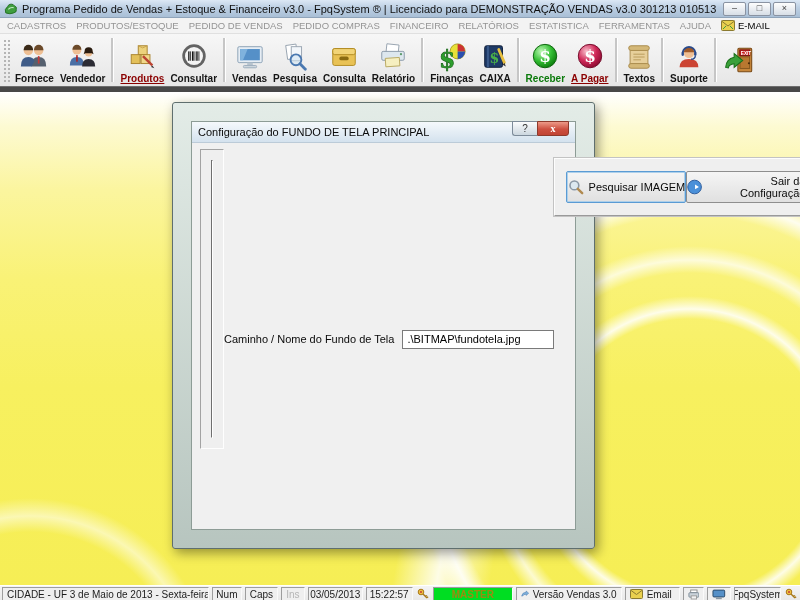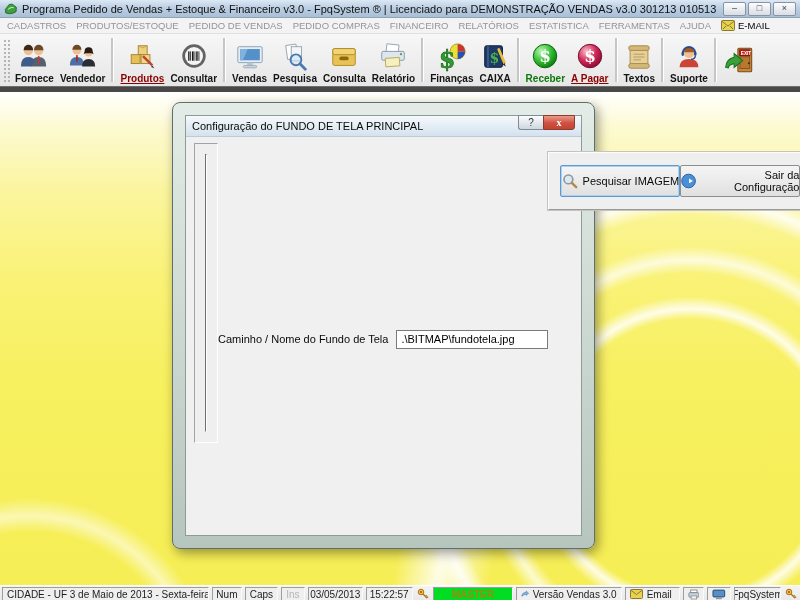--- a/index.html
+++ b/index.html
@@ -40,22 +40,22 @@
     background-image:
       radial-gradient(circle at 690px 365px, rgba(255,255,255,0) 138px, rgba(255,255,255,.85) 148px, rgba(255,255,255,0) 161px,
         rgba(255,255,255,0) 184px, rgba(255,255,255,.72) 197px, rgba(255,255,255,0) 211px,
         rgba(255,255,255,0) 241px, rgba(255,255,255,.85) 257px, rgba(255,255,255,0) 274px),
       radial-gradient(circle at 30px 590px, rgba(255,255,255,0) 150px, rgba(255,255,255,.55) 166px, rgba(255,255,255,0) 184px),
       linear-gradient(100deg, rgba(255,255,255,0) 54%, rgba(255,255,255,.85) 59%, rgba(255,255,255,0) 65%),
       linear-gradient(180deg,#ffffff 0%,#fdfad2 7%,#fbf59e 20%,#f9f276 38%,#f7f05f 60%,#f6ee55 100%);}
 
   
   .dialog{position:absolute;left:172px;top:10px;width:423px;height:447px;
-    background:linear-gradient(#e3ece7,#b7c5bf);border:1px solid #5f6f6e;border-radius:8px;
-    box-shadow:3px 4px 12px rgba(0,0,0,.4);padding:12px;box-sizing:border-box;}
+    background:linear-gradient(#e3ece7,#b7c5bf);border:1px solid #5f6f6e;border-radius:3px;
+    box-shadow:3px 4px 12px rgba(0,0,0,.4);padding:18px;box-sizing:border-box;}
   .dialog-inner{background:#f0f0f0;border:1px solid #8d9c96;height:100%;box-sizing:border-box;display:flex;flex-direction:column;}
   .dialog-titlebar{height:20px;background:linear-gradient(#f5f9fc,#d4e2ee);border-bottom:1px solid #bccbd8;
     display:flex;align-items:center;padding:0 6px;font-size:11px;color:#0a0a0a;position:relative;}
   .dialog-controls{position:absolute;top:-1px;right:6px;display:flex;height:15px;}
   .dlg-help{width:24px;border:1px solid #7d8b99;border-right:none;border-radius:0 0 0 3px;
     background:linear-gradient(#fbfcfd,#ccd7df);font-size:10px;text-align:center;line-height:14px;color:#333;}
   .dlg-close{width:30px;border:1px solid #8e3a2c;border-radius:0 0 3px 0;
     background:linear-gradient(#ed9a88,#cd5040 55%,#c14434);color:#fff;font-weight:bold;
     font-size:10px;text-align:center;line-height:14px;font-family:"Liberation Serif",serif;}
   .dialog-body{flex:1;padding:6px 8px 8px 8px;display:flex;flex-direction:row;box-sizing:border-box;}

